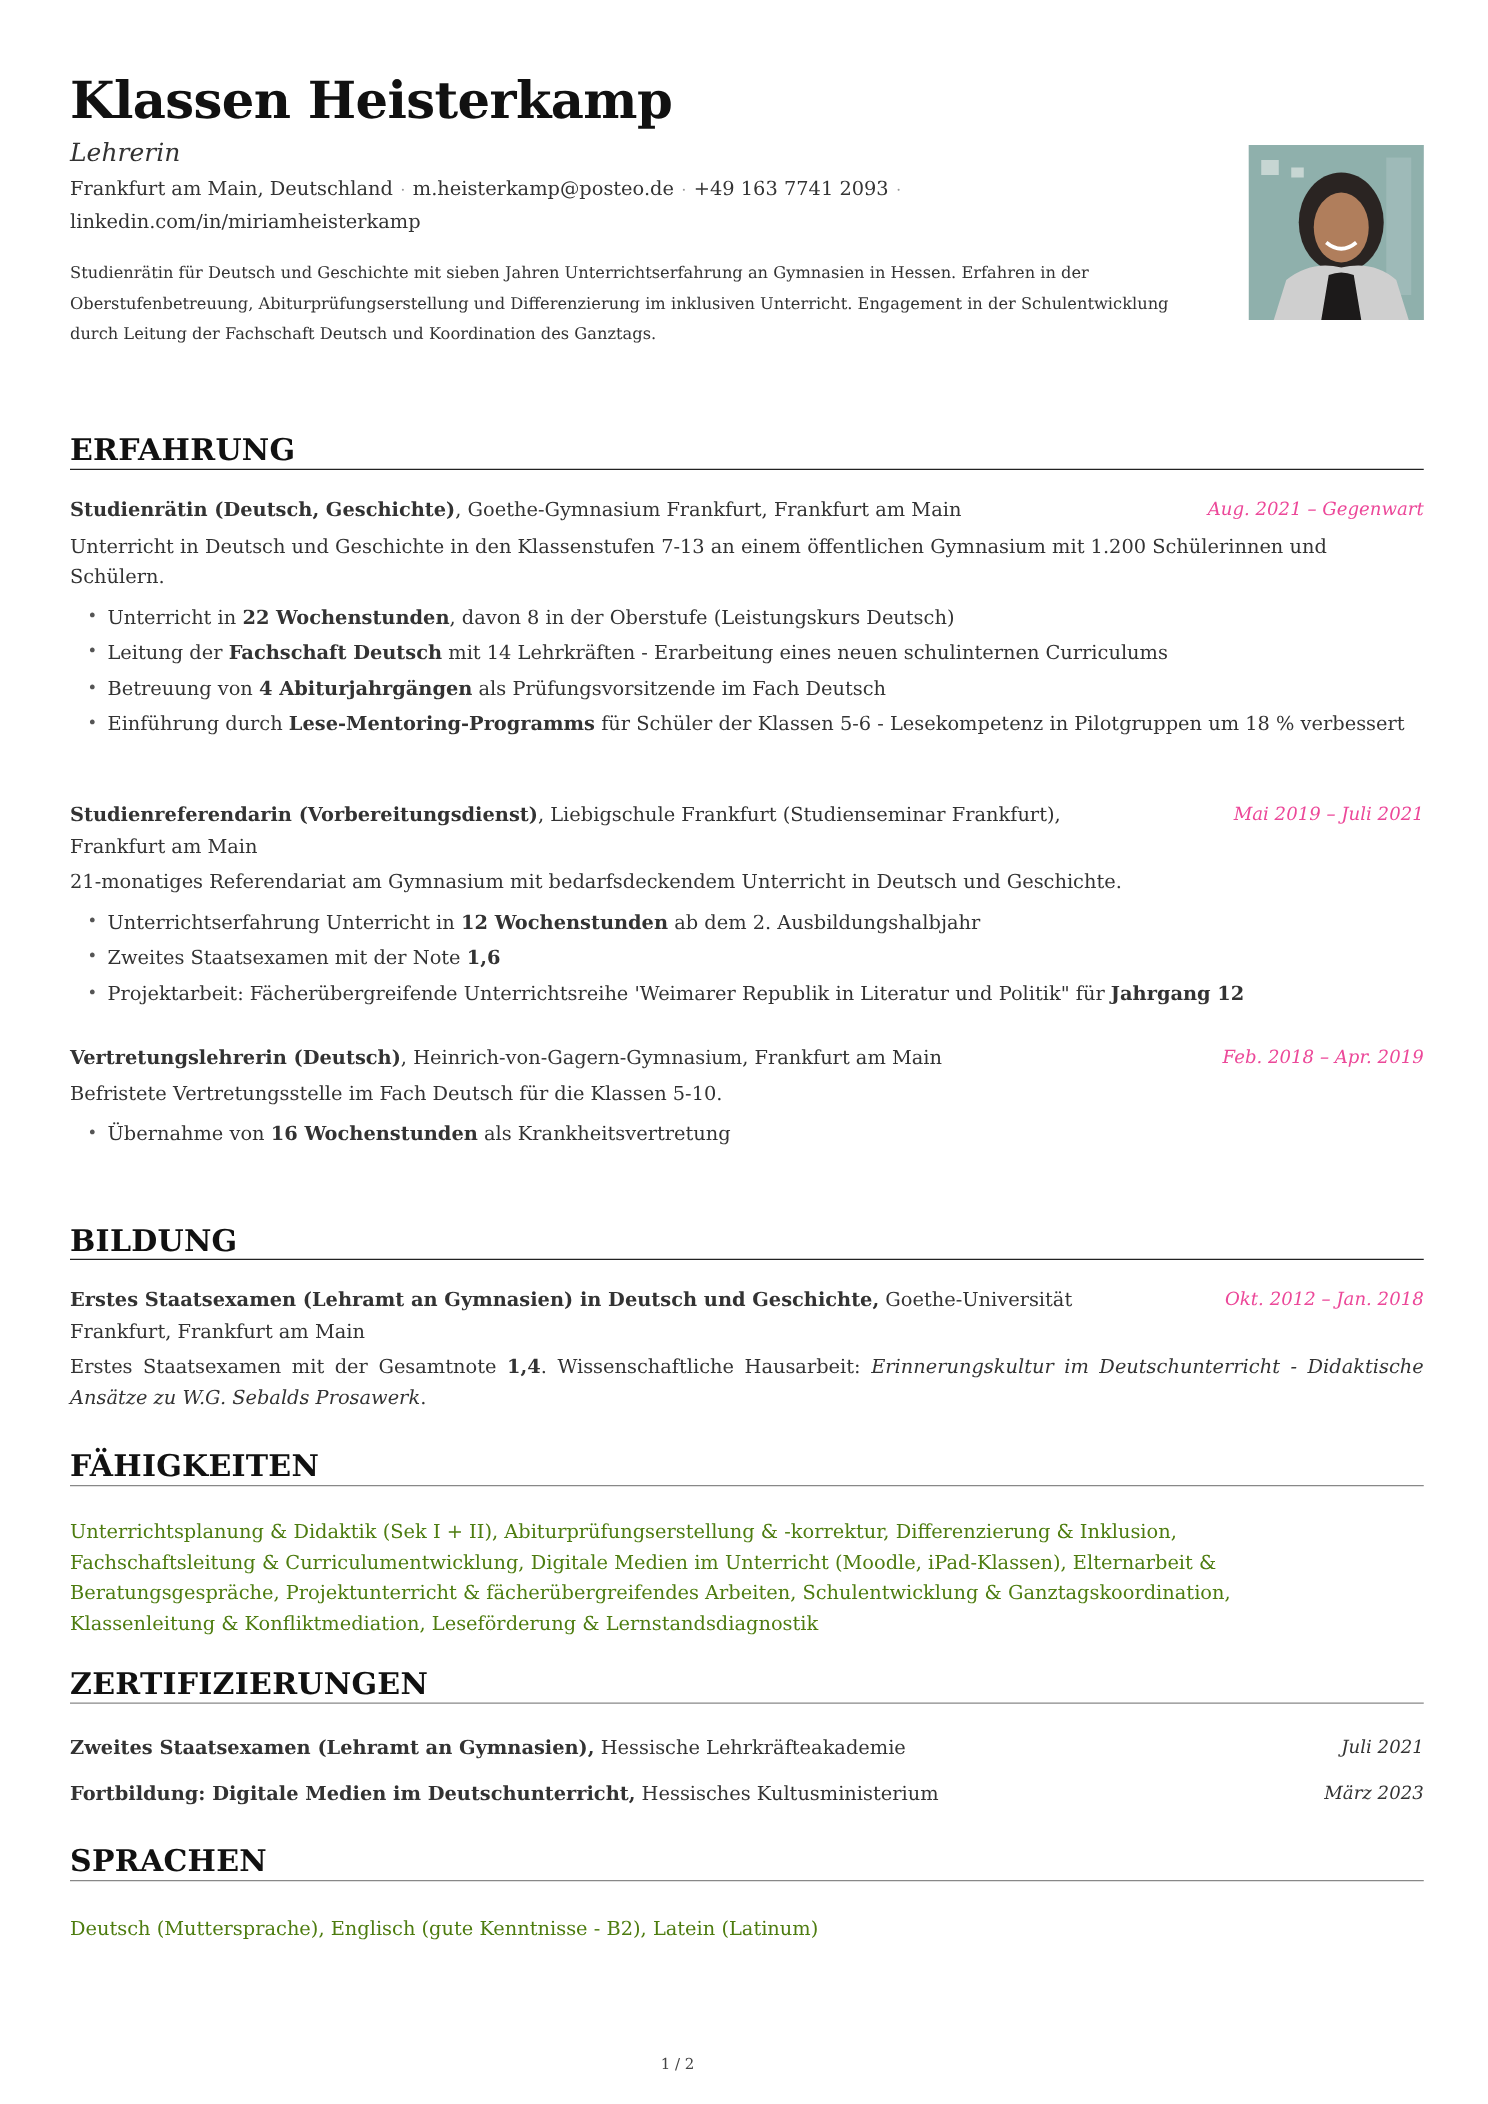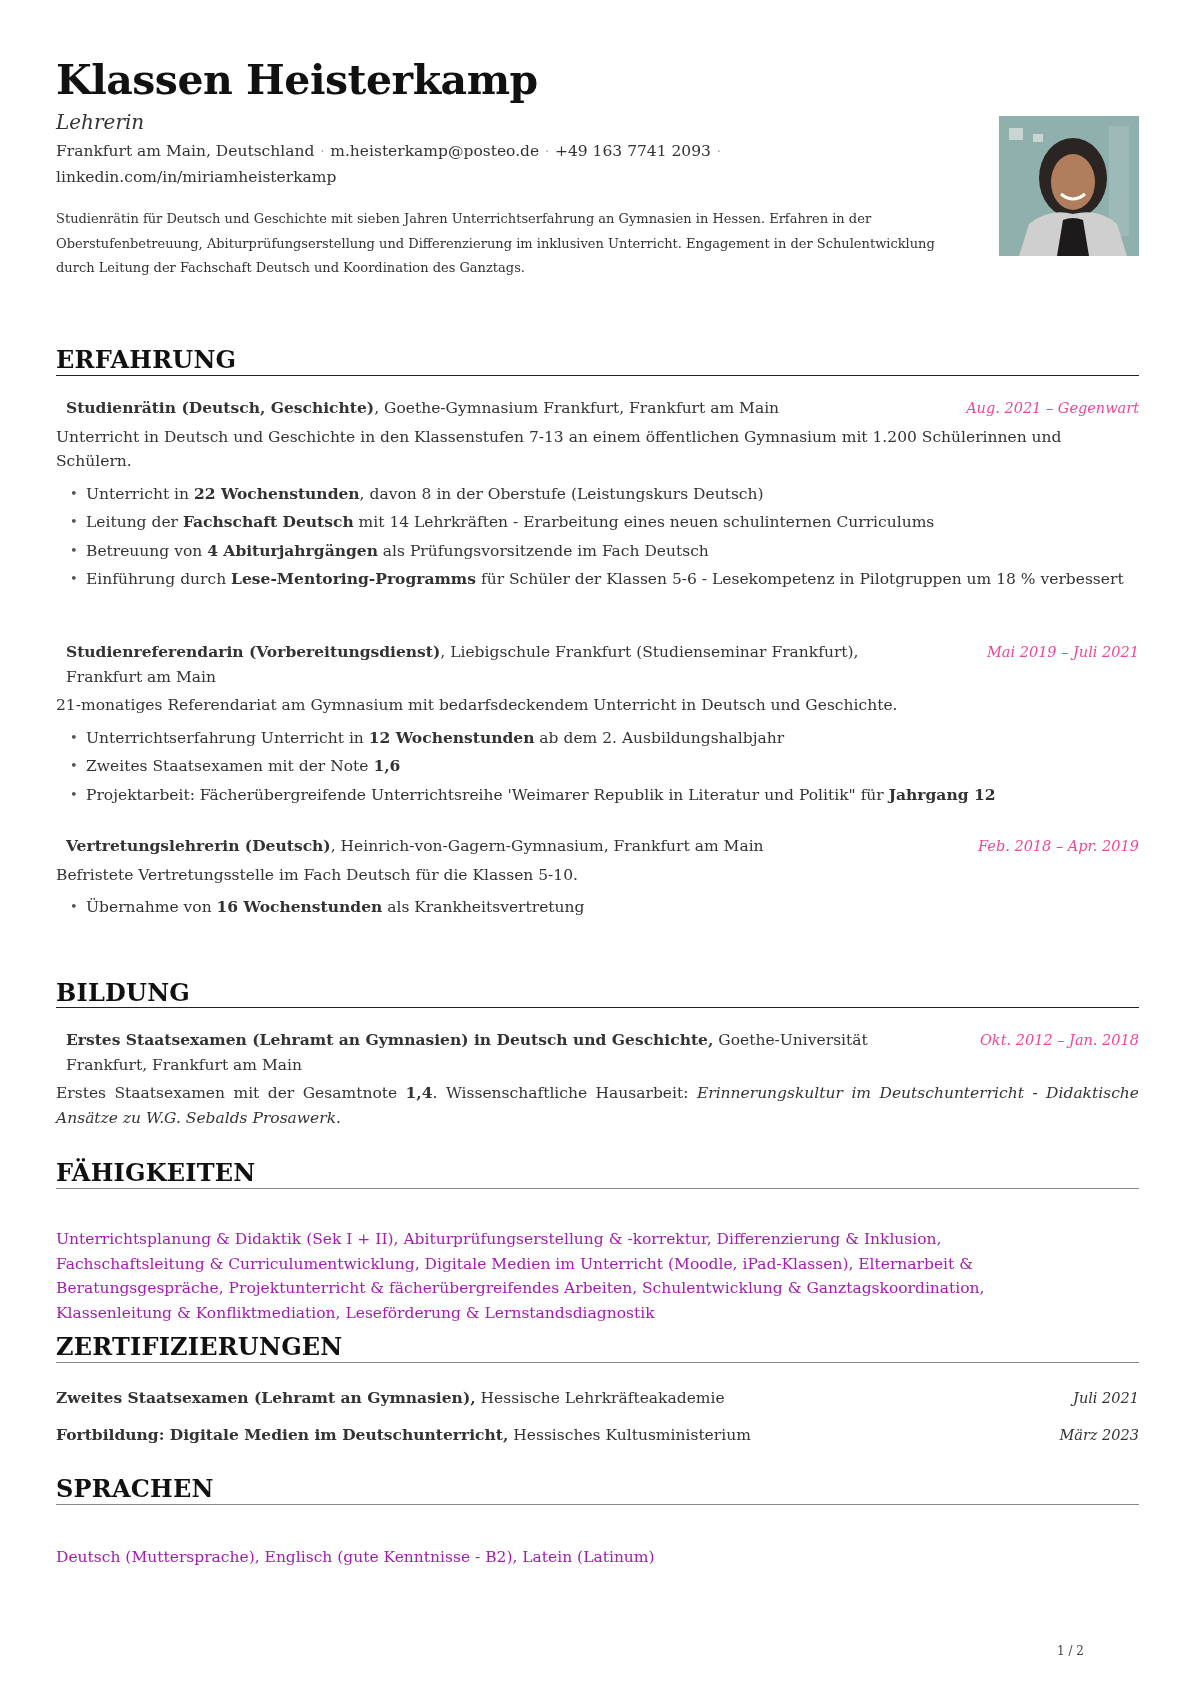--- a/index.html
+++ b/index.html
@@ -35,34 +35,34 @@
   }
   .section-title {
     position: absolute; left: 0;
     font-family: "DejaVu Serif", serif; font-weight: bold;
     font-size: 24px; color: #111; letter-spacing: 0.2px; text-align: right;
   }
   .rule { position: absolute; left: 0; width: 1083px; height: 0; }
   .rule.dark { border-top: 1.5px solid #222; }
   .rule.gray { border-top: 1.5px solid #888; }
   .entry { position: absolute; left: 0; width: 1083px; font-size: 15.5px; line-height: 24.5px; color: #333; }
-  .entry .head { position: relative; padding-right: 200px; margin-left: 10px; }
+  .entry .head { position: relative; padding-right: 200px; }
   .entry .head b { color: #333; }
   .entry .date {
     position: absolute; right: 0; top: 0;
     font-style: italic; font-size: 14.5px; color: #ec4899; white-space: nowrap;
   }
   .entry .desc { margin-top: 4px; }
   .entry ul { margin: 8px 0 0 0; padding: 0 0 0 30px; list-style: none; }
   .entry li { position: relative; line-height: 24.5px; margin-bottom: 4px; }
   .entry li::before { content: "•"; position: absolute; left: -16px; top: 0; color: #555; font-size: 13px; }
-  .plain { position: absolute; left: 0; width: 1000px; font-size: 15.5px; line-height: 24.5px; color: #a21caf; margin-top: 14px; }
+  .plain { position: absolute; left: 0; width: 1000px; font-size: 15.5px; line-height: 24.5px; color: #4d7c0f; }
   .cert { position: absolute; left: 0; width: 1083px; font-size: 15.5px; line-height: 24.5px; color: #333; }
   .cert .date { position: absolute; right: 0; top: 0; font-style: italic; font-size: 14.5px; }
-  .pagenum { position: absolute; left: 0; width: 1084px; top: 1644px; text-align: right; font-size: 12px; color: #444; }
+  .pagenum { position: absolute; left: 0; width: 1084px; top: 1644px; text-align: center; font-size: 12px; color: #444; }
 </style>
 </head>
 <body>
 
 <div class="page">
 
   <div class="name">Klassen Heisterkamp</div>
   <div class="role">Lehrerin</div>
 
   <div class="contact">

